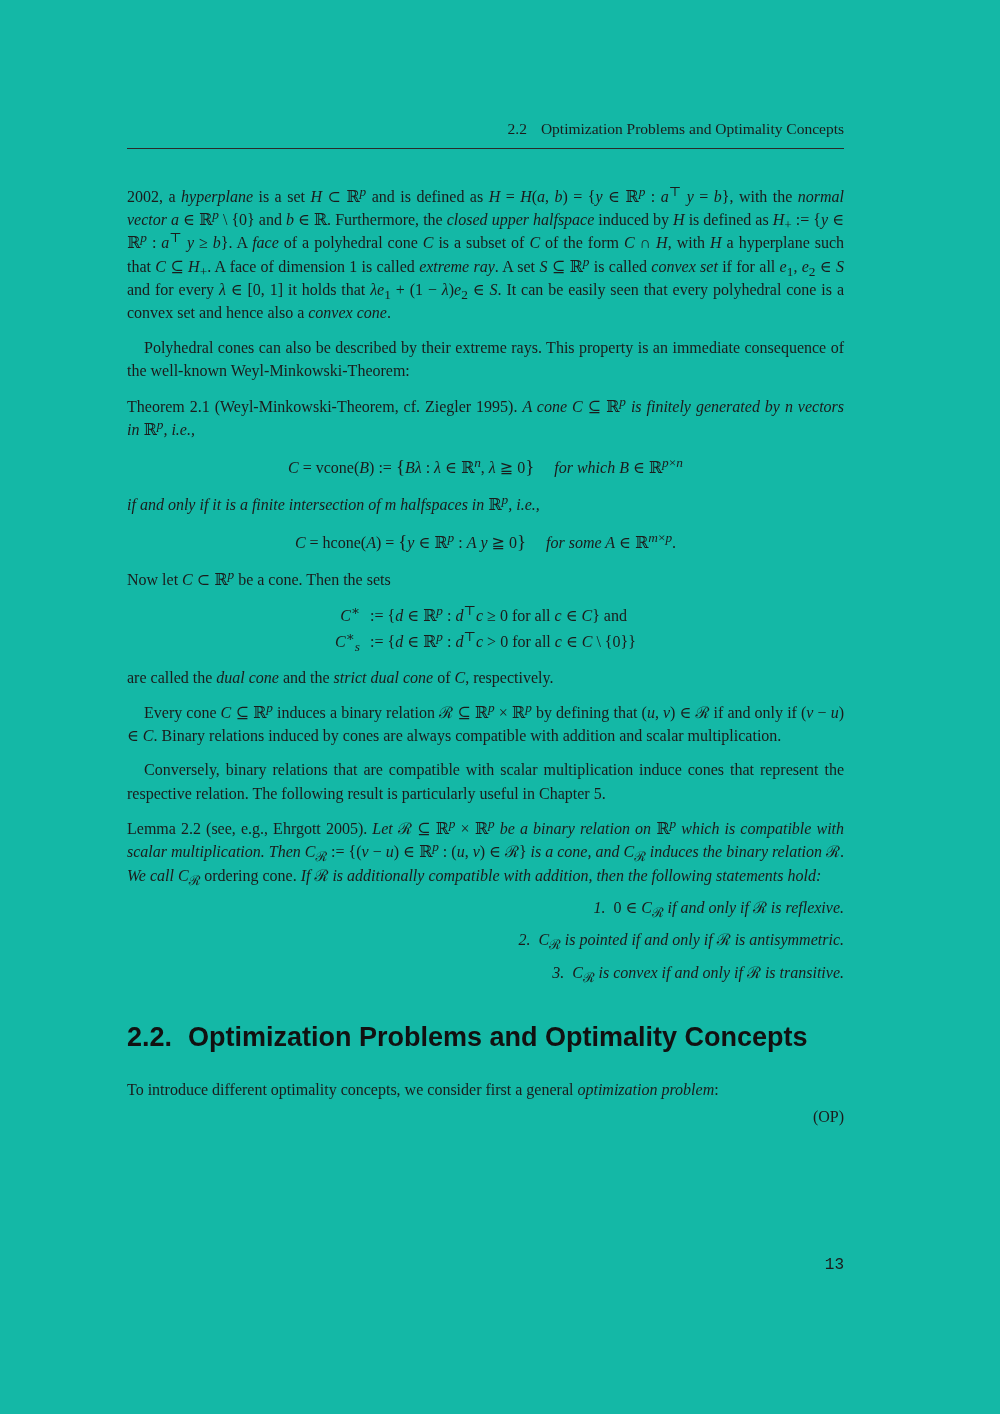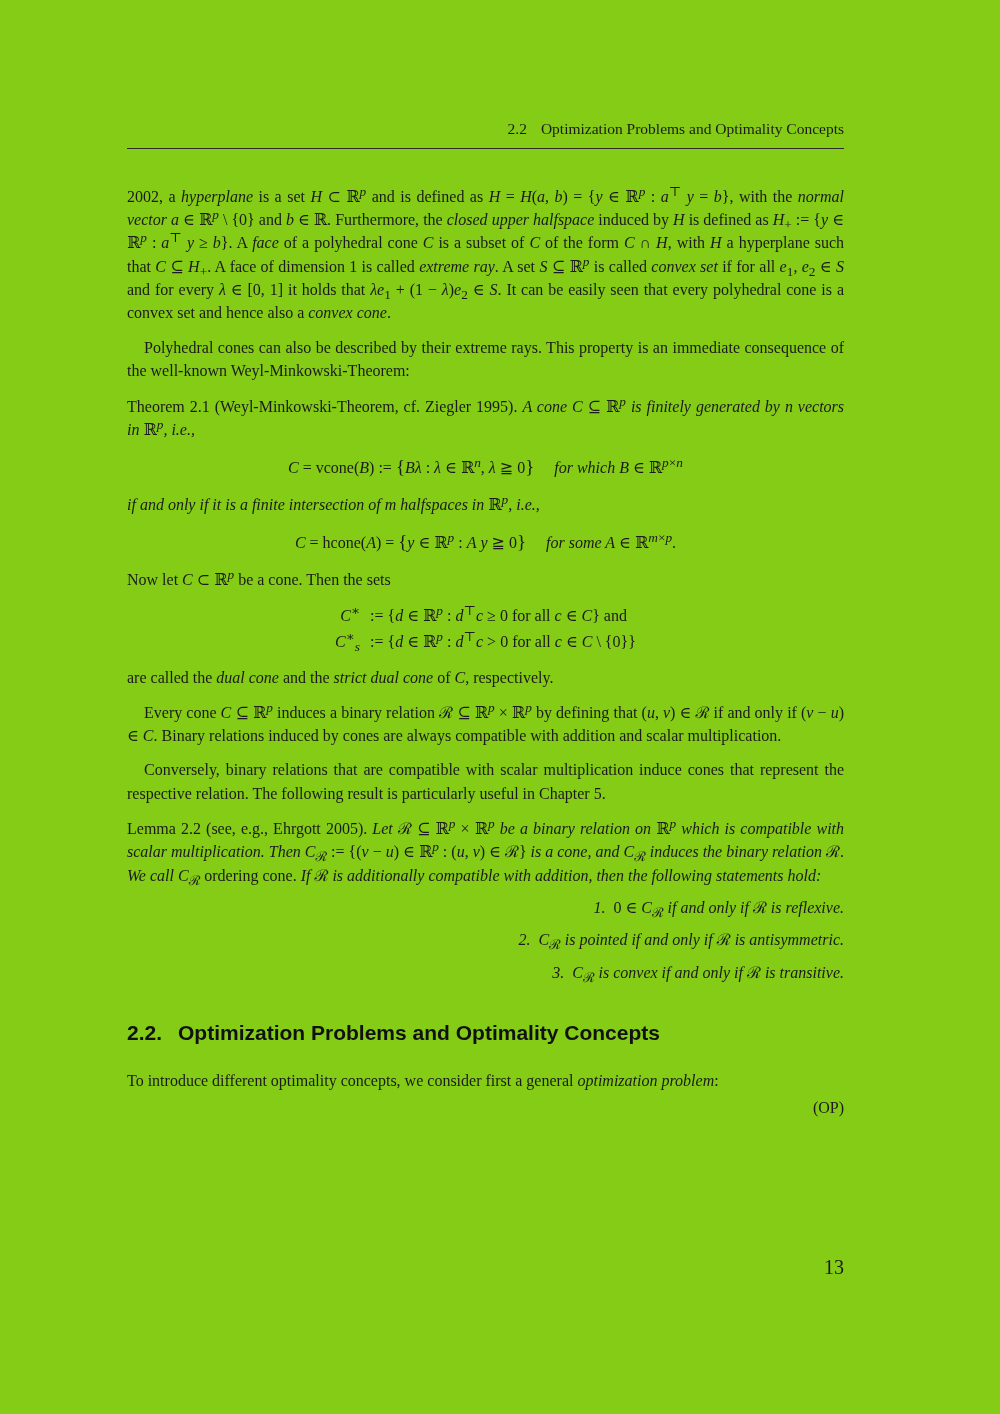--- a/index.html
+++ b/index.html
@@ -1,21 +1,21 @@
 <!DOCTYPE html>
 <html><head>
 <meta charset="utf-8">
 <style>
   html, body { margin: 0; padding: 0; background: #e8e8e8; }
   .page {
     position: relative;
     width: 1000px;
     height: 1414px;
     margin: 0 auto;
-    background: #84cc16;
+    background: #14b8a6;
     font-family: "Liberation Serif", "DejaVu Serif", serif;
     color: #1b1b1b;
     overflow: hidden;
   }
   .content {
     position: absolute;
     left: 127px;
     top: 118px;
     width: 717px;
     font-size: 16px;
@@ -40,42 +40,43 @@
     grid-template-columns: auto auto;
     column-gap: 10px;
     text-align: left;
     line-height: 1.6;
   }
   .dual-grid .lhs, .op-grid .lhs { text-align: right; }
   .lemma-list { margin: 8px 0 0 0; padding-left: 24px; }
   .lemma-list .item { margin-top: 9px; text-align: right; }
   h2.section {
     font-family: "Liberation Sans", "DejaVu Sans", sans-serif;
-    font-size: 21px;
+    font-size: 27px;
     font-weight: 700;
     color: #111;
     margin: 34px 0 20px;
     text-align: left;
   }
   h2.section .num { margin-right: 16px; }
   .op-wrap { position: relative; margin: 16px 0; text-align: center; }
   .op-tag {
     position: absolute;
     right: 0;
     top: 50%;
     transform: translateY(-50%);
   }
   .pagenum {
     position: absolute;
     left: 127px;
     top: 1256px;
     width: 717px;
     text-align: right;
-    font-size: 20px;
+    font-size: 16px;
     color: #1b1b1b;
+    font-family: Liberation Mono, monospace;
   }
   b.thmlabel { font-weight: 400; }
   sup, sub { line-height: 0; }
 </style>
 </head>
 <body>
 
 <div class="page">
   <div class="content">
 

